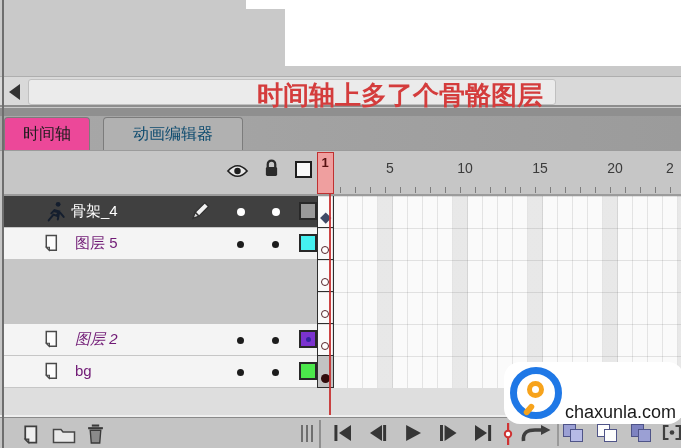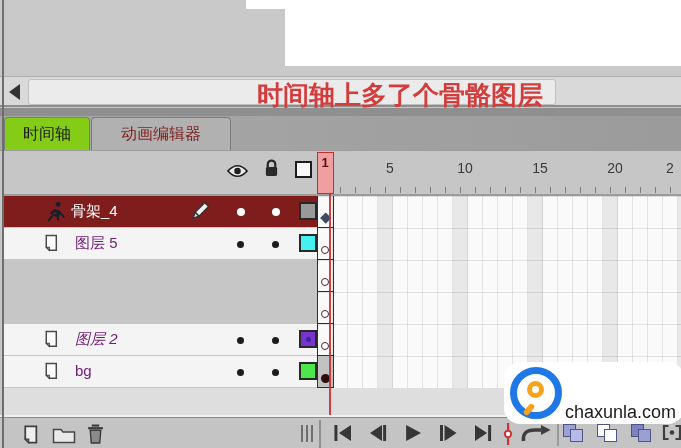--- a/index.html
+++ b/index.html
@@ -22,22 +22,22 @@
   .hscroll{left:0;top:76px;width:681px;height:31px;background:#d9d9d9;border-top:1px solid #aeaeae;border-bottom:2px solid #8d8d8d;}
   .hscroll-thumb{left:28px;top:79px;width:528px;height:26px;background:#ebebeb;border:1px solid #c0c0c0;border-radius:3px;}
   .hscroll-arrow{left:9px;top:84px;width:0;height:0;border-top:8px solid transparent;border-bottom:8px solid transparent;border-right:11px solid #333;}
   .annotation{left:238px;top:78px;width:324px;text-align:center;font-size:26px;font-weight:bold;color:#d43c3c;z-index:6;white-space:nowrap;}
 
   
   .tab-sep{left:0;top:108px;width:681px;height:8px;background:#8f8f8f;}
   .tabbar{left:0;top:116px;width:681px;height:34px;background:linear-gradient(90deg,#a8a8a8,#9b9b9b);}
   .tab{top:117px;height:33px;border:1px solid #7c7c7c;border-bottom:none;border-radius:4px 4px 0 0;
        font-size:16px;color:#1c1c1c;text-align:center;line-height:31px;}
-  .tab-active{left:4px;width:86px;background:#84cc16;}
-  .tab-inactive{left:91px;width:140px;background:#b1b1b1;color:#7f1d1d;}
+  .tab-active{left:4px;width:86px;background:#ec4899;}
+  .tab-inactive{left:103px;width:140px;background:#b1b1b1;color:#0c4a6e;}
 
   
   .panel{left:0;top:150px;width:681px;height:298px;background:#c6c6c6;border-top:1px solid #9b9b9b;}
   .hdr-eye{left:226px;top:163px;width:23px;height:16px;}
   .hdr-lock{left:264px;top:158px;width:15px;height:20px;}
   .hdr-outline{left:295px;top:161px;width:17px;height:17px;background:#f8f8f8;border:2.5px solid #1d1d1d;}
   .ruler-label{top:160px;width:30px;font-size:14px;color:#3b3b3b;text-align:center;}
   .ruler-ticks{left:318px;top:187px;width:363px;height:6px;
     background:repeating-linear-gradient(90deg,transparent 0 6.7px,#7d7d7d 6.7px 8.2px,transparent 8.2px 15px);}
   .hdr-bottomline{left:3px;top:194px;width:678px;height:2px;background:#9b9b9b;}
@@ -45,21 +45,21 @@
   
   .grid{left:318px;top:196px;width:363px;height:192px;background-color:#fafafa;
     background-image:
       repeating-linear-gradient(90deg,transparent 0 60px,rgba(110,110,110,0.13) 60px 75px),
       repeating-linear-gradient(90deg,transparent 0 13.8px,rgba(0,0,0,0.09) 13.8px 15px),
       repeating-linear-gradient(0deg,transparent 0 30.7px,rgba(0,0,0,0.10) 30.7px 32px);
     z-index:1;}
 
   
   .row{left:3px;width:315px;height:32px;background:#f4f4f4;border-bottom:1px solid #c6c6c6;z-index:2;}
-  .row-selected{background:#7f1d1d;text-align:center;}
+  .row-selected{background:#404040;text-align:center;}
   .row-icon{position:absolute;left:38px;top:6px;width:19px;height:19px;}
   .row-icon-armature{left:42px;top:5px;width:21px;height:21px;}
   .row-name{position:absolute;left:72px;top:6px;font-size:15px;color:#701a75;white-space:nowrap;}
   .row-selected .row-name{color:#fff;left:68px;}
   .row-pencil{position:absolute;left:185px;top:4px;width:23px;height:23px;}
   .dot{position:absolute;top:13px;width:7px;height:7px;border-radius:50%;background:#1c1c1c;}
   .dot-a{left:234px;} .dot-b{left:269px;}
   .row-selected .dot{background:#fff;width:8px;height:8px;top:12px;}
   .swatch{position:absolute;left:296px;top:6px;width:18px;height:18px;border:2px solid #282828;}
   .swatch-dot{position:absolute;left:5px;top:5px;width:5px;height:5px;border-radius:50%;background:#3325a0;}

